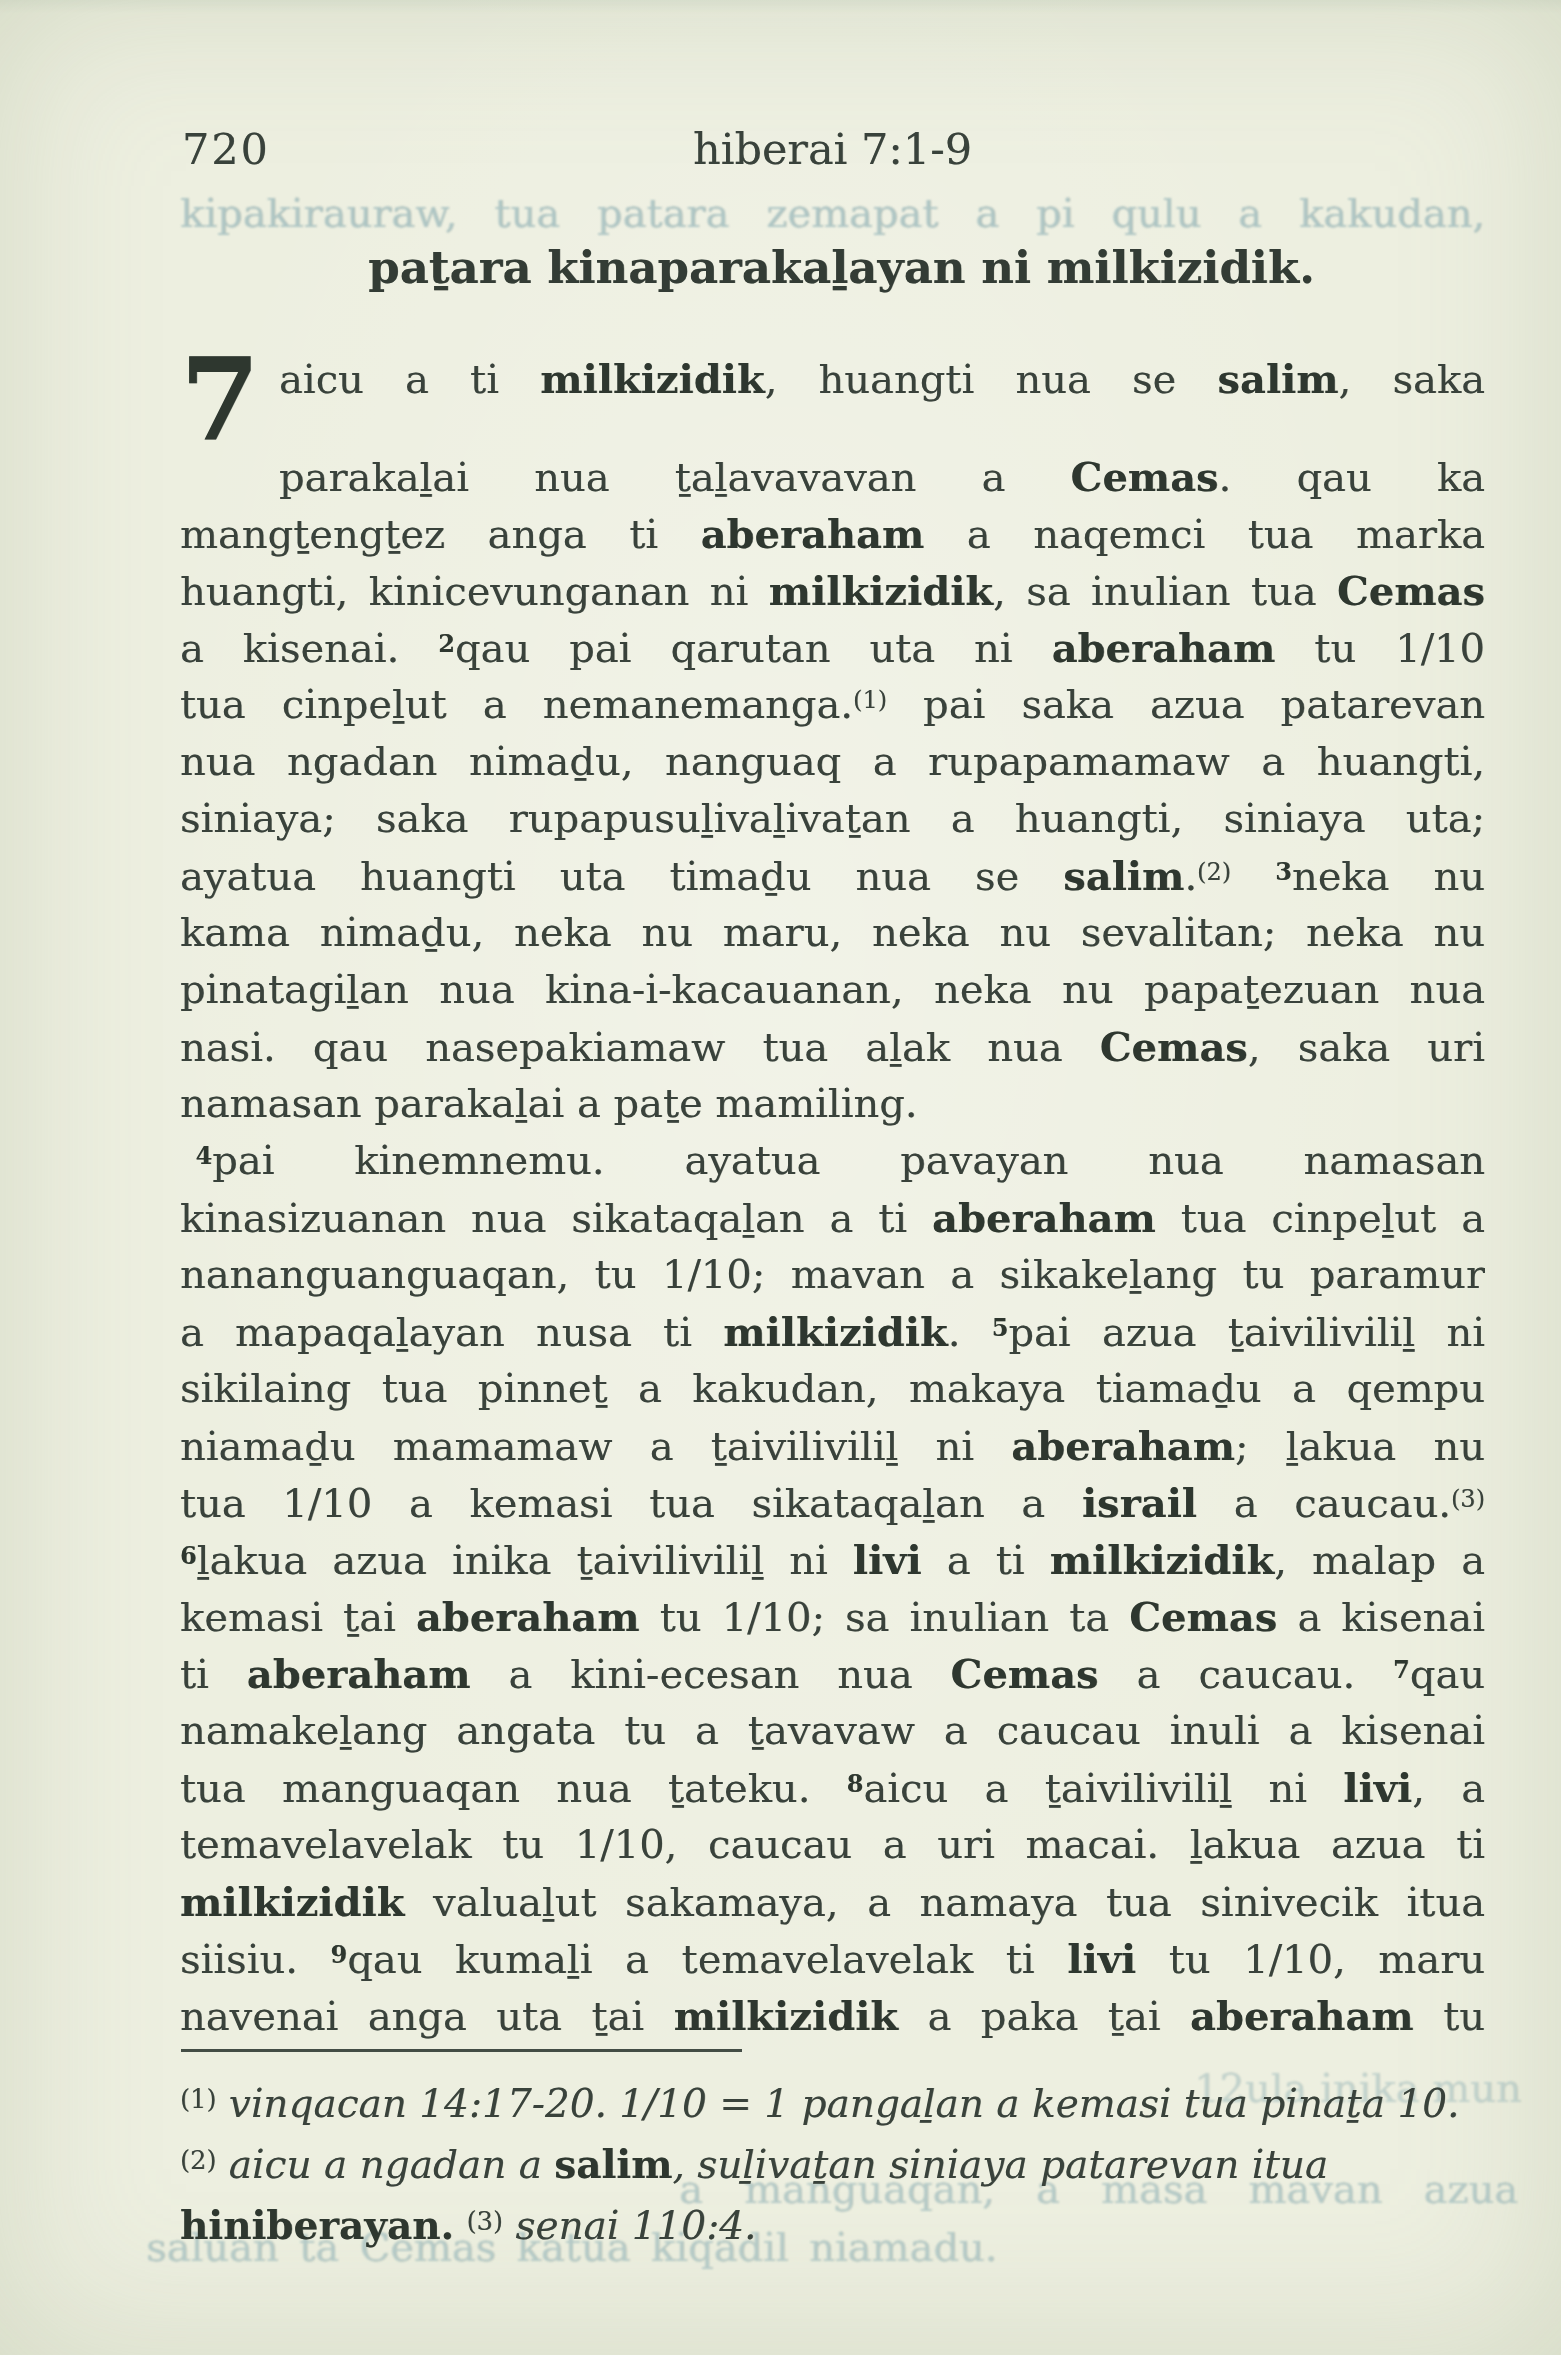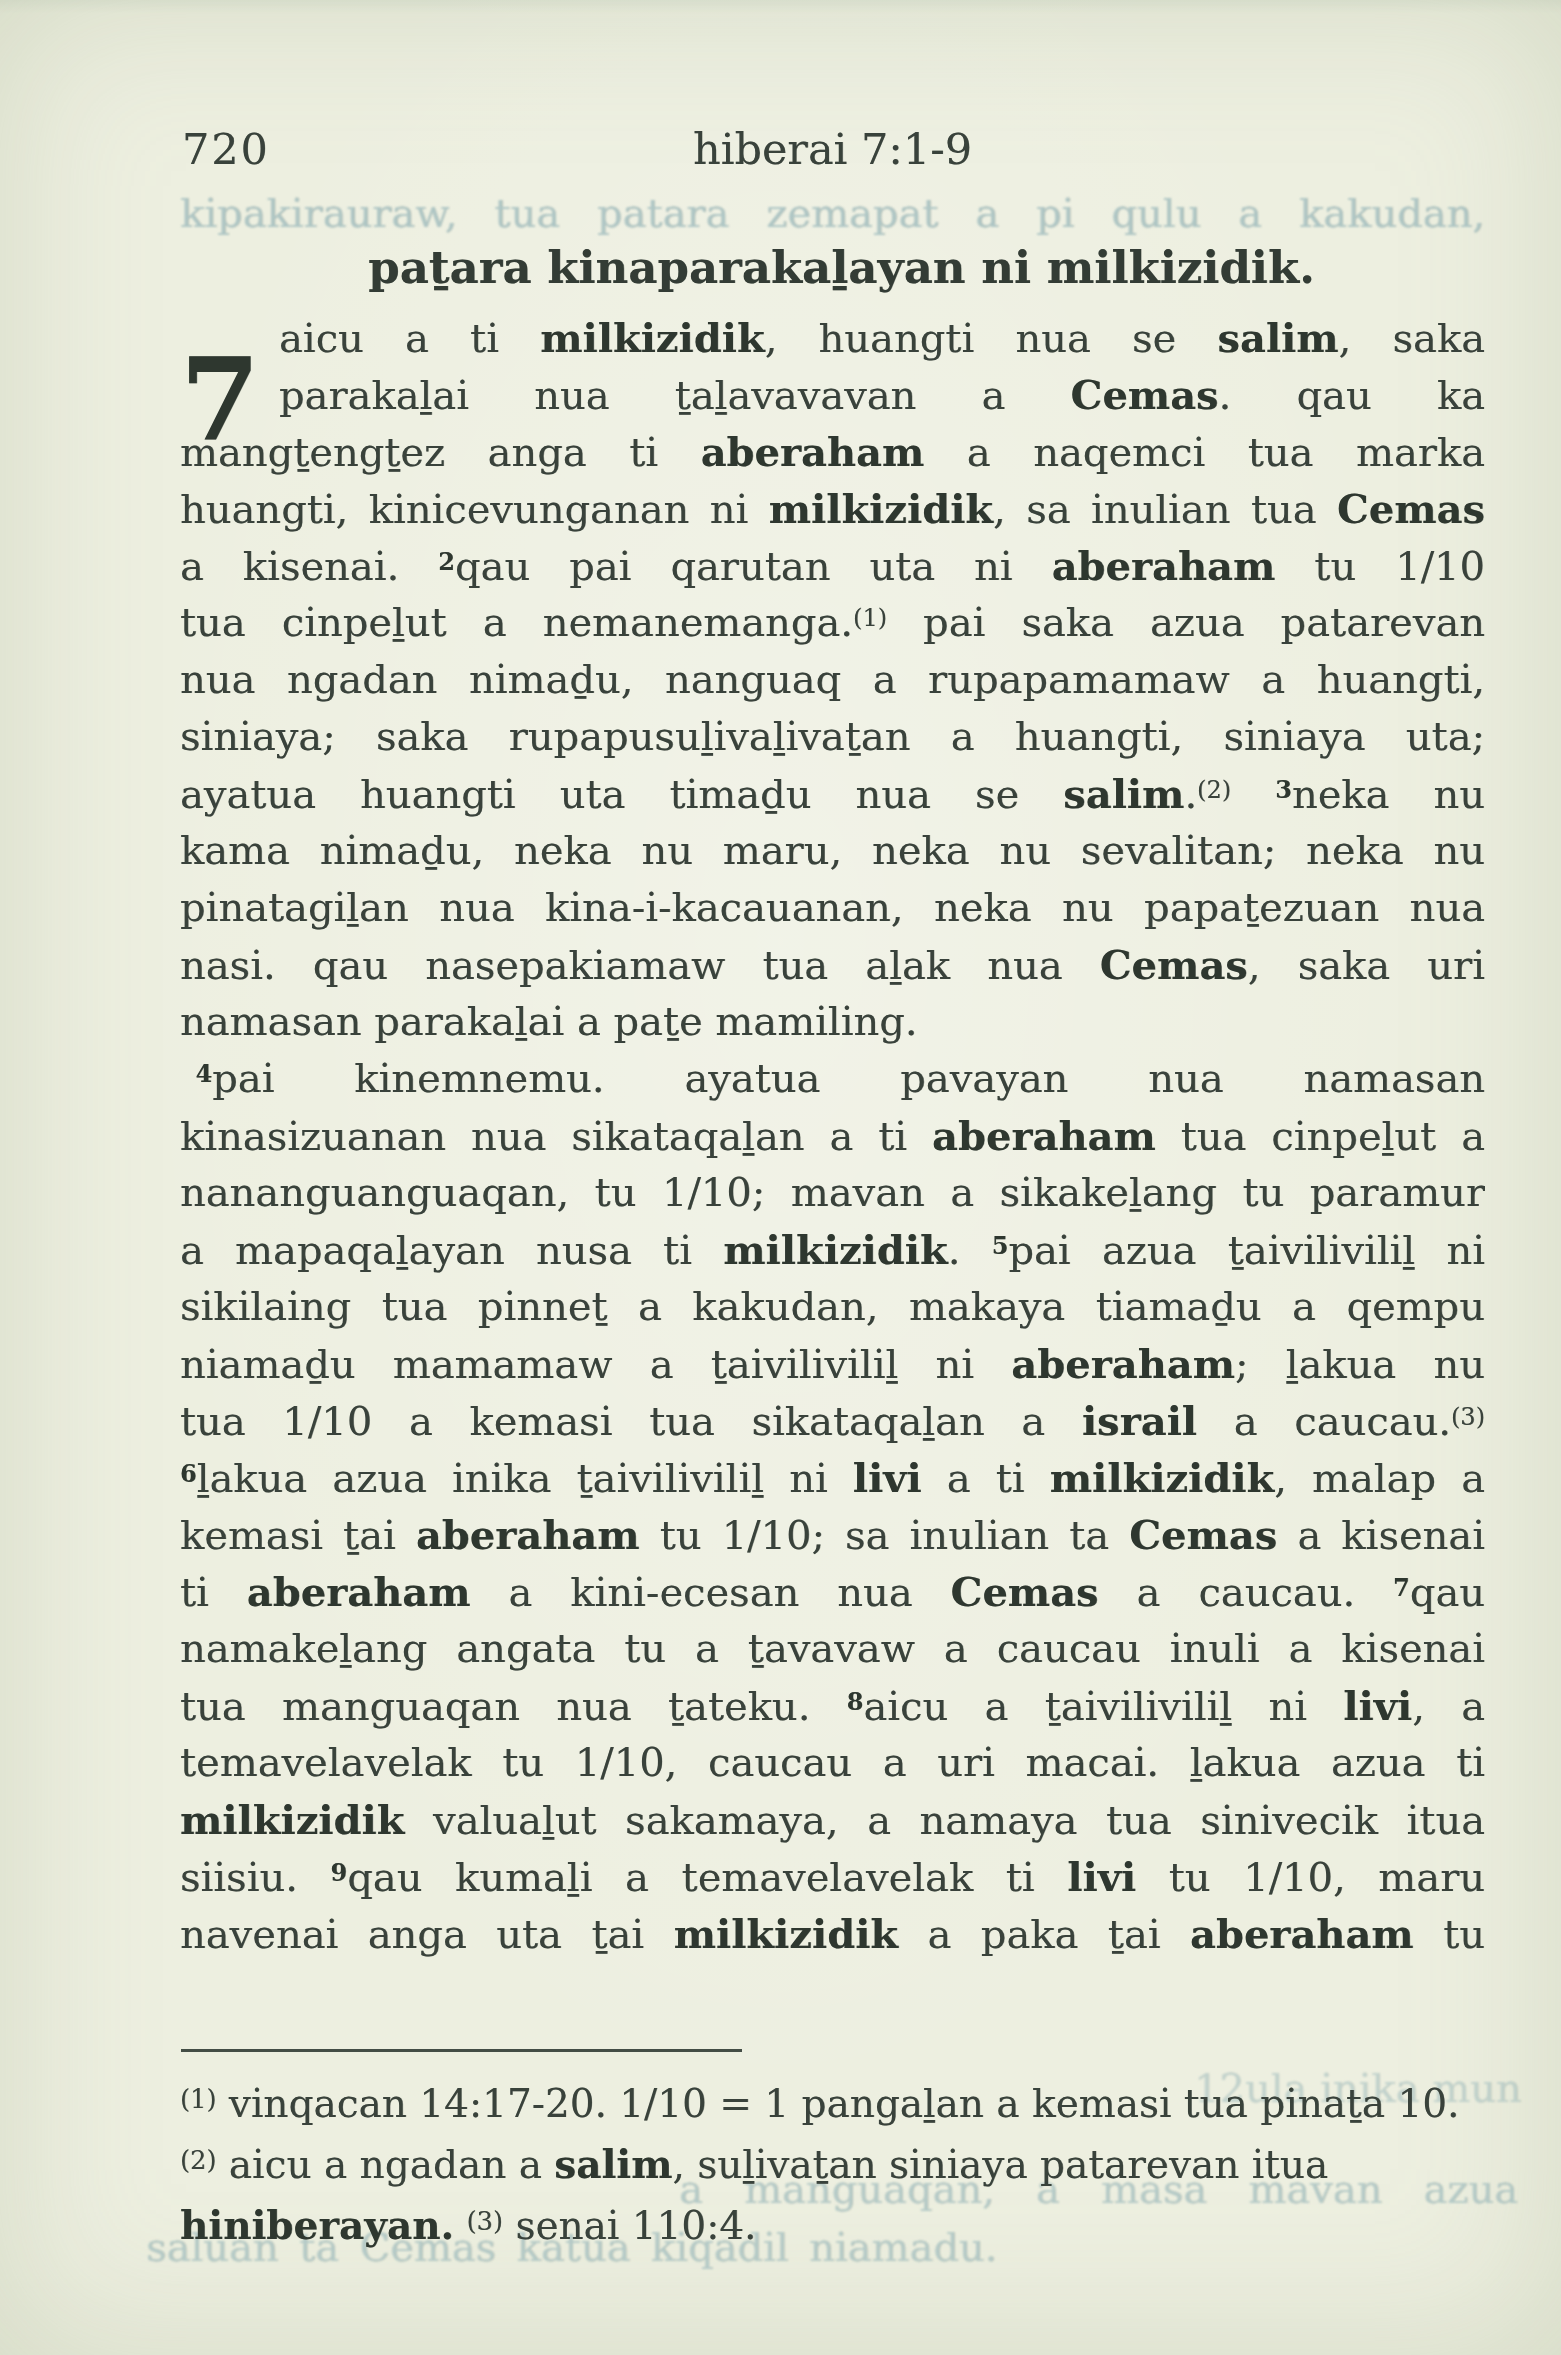--- a/index.html
+++ b/index.html
@@ -31,30 +31,30 @@
 
   
   .body-text{
     position:absolute; top:309px; left:180px; width:1305px;
     font-size:40px; line-height:57px;
   }
   .line{
     text-align:justify; text-align-last:justify;
     height:57px; overflow:hidden; white-space:nowrap0;
   }
-  .line.dc{ padding-left:99px; }
+  .line.dc{ padding-left:99px;margin-top:41px; }
   .line.ind{ text-indent:15.5px; }
   .line.end{ text-align-last:left; }
   .dropcap{
     position:absolute; left:0px; top:33px;
     font-size:115px; line-height:1; font-weight:bold; color:#2e372f;
   }
 
   .b{ font-weight:bold; color:#2e372f; }
-  .i{ }
+  .i{ font-style:italic; }
   .sup{ font-size:0.60em; position:relative; top:-0.42em; }
 
   
   .footnote-rule{
     position:absolute; top:2049px; left:181px; width:561px;
     border-top:3.9px solid #434d45;
   }
   .footnotes{
     position:absolute; top:2073px; left:180px; width:1305px;
     font-size:39px; line-height:61px;

